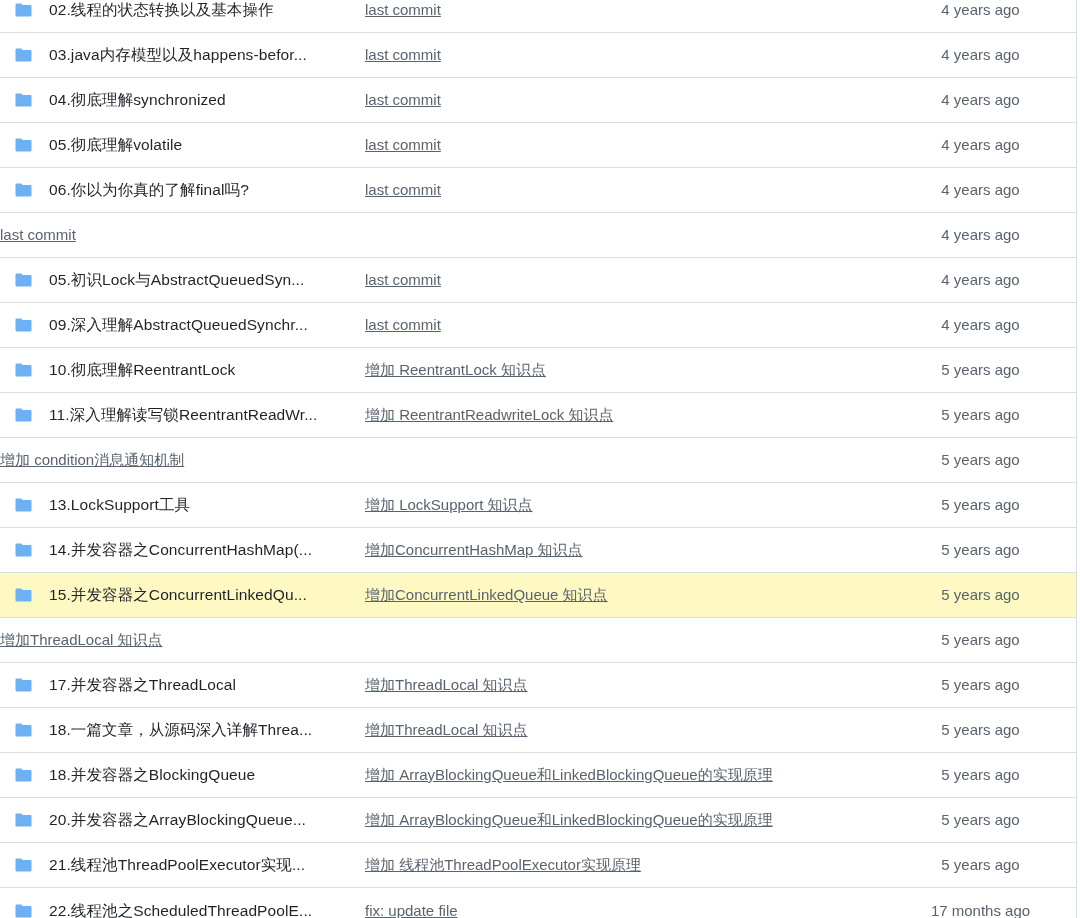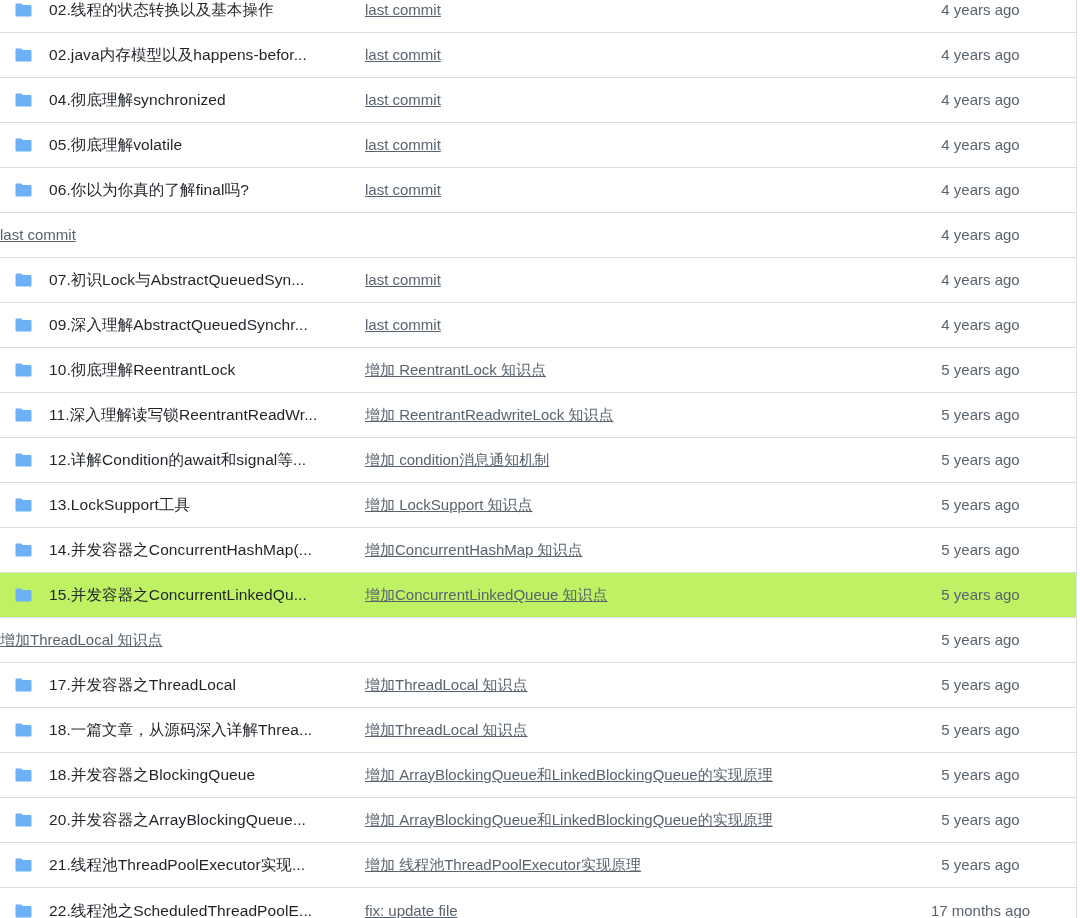--- a/index.html
+++ b/index.html
@@ -29,21 +29,21 @@
   }
   .row {
     display: flex;
     align-items: center;
     height: 45px;
     border-bottom: 1px solid #d8dee4;
     background: #ffffff;
     padding-left: 0;
   }
   .row.last { border-bottom: none; }
-  .row.hovered { background: #bef264; }
+  .row.hovered { background: #fef9c3; }
 
   .cell-name {
     display: flex;
     align-items: center;
     width: 365px;
     min-width: 365px;
     padding-left: 15px;
     overflow: hidden;
   }
   .folder-icon {
@@ -108,21 +108,21 @@
         <div class="cell-commit">last commit</div>
         <div class="cell-age">4 years ago</div>
       </div>
       <div class="row">
         <div class="cell-name">
           <span class="folder-icon">
             <svg width="17" height="16" viewBox="0 0 17 16" xmlns="http://www.w3.org/2000/svg">
               <path fill="#6cb0f5" d="M1.75 1.5h4.1c.32 0 .62.14.82.38l.86 1.06h7.72c.69 0 1.25.56 1.25 1.25v9.06c0 .69-.56 1.25-1.25 1.25H1.75C1.06 14.5.5 13.94.5 13.25V2.75C.5 2.06 1.06 1.5 1.75 1.5Z"></path>
             </svg>
           </span>
-          <span class="name-text">02.java内存模型以及happens-befor...</span>
+          <span class="name-text">03.java内存模型以及happens-befor...</span>
         </div>
         <div class="cell-commit">last commit</div>
         <div class="cell-age">4 years ago</div>
       </div>
       <div class="row">
         <div class="cell-name">
           <span class="folder-icon">
             <svg width="17" height="16" viewBox="0 0 17 16" xmlns="http://www.w3.org/2000/svg">
               <path fill="#6cb0f5" d="M1.75 1.5h4.1c.32 0 .62.14.82.38l.86 1.06h7.72c.69 0 1.25.56 1.25 1.25v9.06c0 .69-.56 1.25-1.25 1.25H1.75C1.06 14.5.5 13.94.5 13.25V2.75C.5 2.06 1.06 1.5 1.75 1.5Z"></path>
             </svg>
@@ -160,21 +160,21 @@
         <div class="cell-commit">last commit</div>
         <div class="cell-age">4 years ago</div>
       </div>
       <div class="row">
         <div class="cell-name">
           <span class="folder-icon">
             <svg width="17" height="16" viewBox="0 0 17 16" xmlns="http://www.w3.org/2000/svg">
               <path fill="#6cb0f5" d="M1.75 1.5h4.1c.32 0 .62.14.82.38l.86 1.06h7.72c.69 0 1.25.56 1.25 1.25v9.06c0 .69-.56 1.25-1.25 1.25H1.75C1.06 14.5.5 13.94.5 13.25V2.75C.5 2.06 1.06 1.5 1.75 1.5Z"></path>
             </svg>
           </span>
-          <span class="name-text">07.初识Lock与AbstractQueuedSyn...</span>
+          <span class="name-text">05.初识Lock与AbstractQueuedSyn...</span>
         </div>
         <div class="cell-commit">last commit</div>
         <div class="cell-age">4 years ago</div>
       </div>
       <div class="row">
         <div class="cell-name">
           <span class="folder-icon">
             <svg width="17" height="16" viewBox="0 0 17 16" xmlns="http://www.w3.org/2000/svg">
               <path fill="#6cb0f5" d="M1.75 1.5h4.1c.32 0 .62.14.82.38l.86 1.06h7.72c.69 0 1.25.56 1.25 1.25v9.06c0 .69-.56 1.25-1.25 1.25H1.75C1.06 14.5.5 13.94.5 13.25V2.75C.5 2.06 1.06 1.5 1.75 1.5Z"></path>
             </svg>
@@ -202,28 +202,20 @@
             <svg width="17" height="16" viewBox="0 0 17 16" xmlns="http://www.w3.org/2000/svg">
               <path fill="#6cb0f5" d="M1.75 1.5h4.1c.32 0 .62.14.82.38l.86 1.06h7.72c.69 0 1.25.56 1.25 1.25v9.06c0 .69-.56 1.25-1.25 1.25H1.75C1.06 14.5.5 13.94.5 13.25V2.75C.5 2.06 1.06 1.5 1.75 1.5Z"></path>
             </svg>
           </span>
           <span class="name-text">11.深入理解读写锁ReentrantReadWr...</span>
         </div>
         <div class="cell-commit">增加 ReentrantReadwriteLock 知识点</div>
         <div class="cell-age">5 years ago</div>
       </div>
       <div class="row">
-        <div class="cell-name">
-          <span class="folder-icon">
-            <svg width="17" height="16" viewBox="0 0 17 16" xmlns="http://www.w3.org/2000/svg">
-              <path fill="#6cb0f5" d="M1.75 1.5h4.1c.32 0 .62.14.82.38l.86 1.06h7.72c.69 0 1.25.56 1.25 1.25v9.06c0 .69-.56 1.25-1.25 1.25H1.75C1.06 14.5.5 13.94.5 13.25V2.75C.5 2.06 1.06 1.5 1.75 1.5Z"></path>
-            </svg>
-          </span>
-          <span class="name-text">12.详解Condition的await和signal等...</span>
-        </div>
         <div class="cell-commit">增加 condition消息通知机制</div>
         <div class="cell-age">5 years ago</div>
       </div>
       <div class="row">
         <div class="cell-name">
           <span class="folder-icon">
             <svg width="17" height="16" viewBox="0 0 17 16" xmlns="http://www.w3.org/2000/svg">
               <path fill="#6cb0f5" d="M1.75 1.5h4.1c.32 0 .62.14.82.38l.86 1.06h7.72c.69 0 1.25.56 1.25 1.25v9.06c0 .69-.56 1.25-1.25 1.25H1.75C1.06 14.5.5 13.94.5 13.25V2.75C.5 2.06 1.06 1.5 1.75 1.5Z"></path>
             </svg>
           </span>

